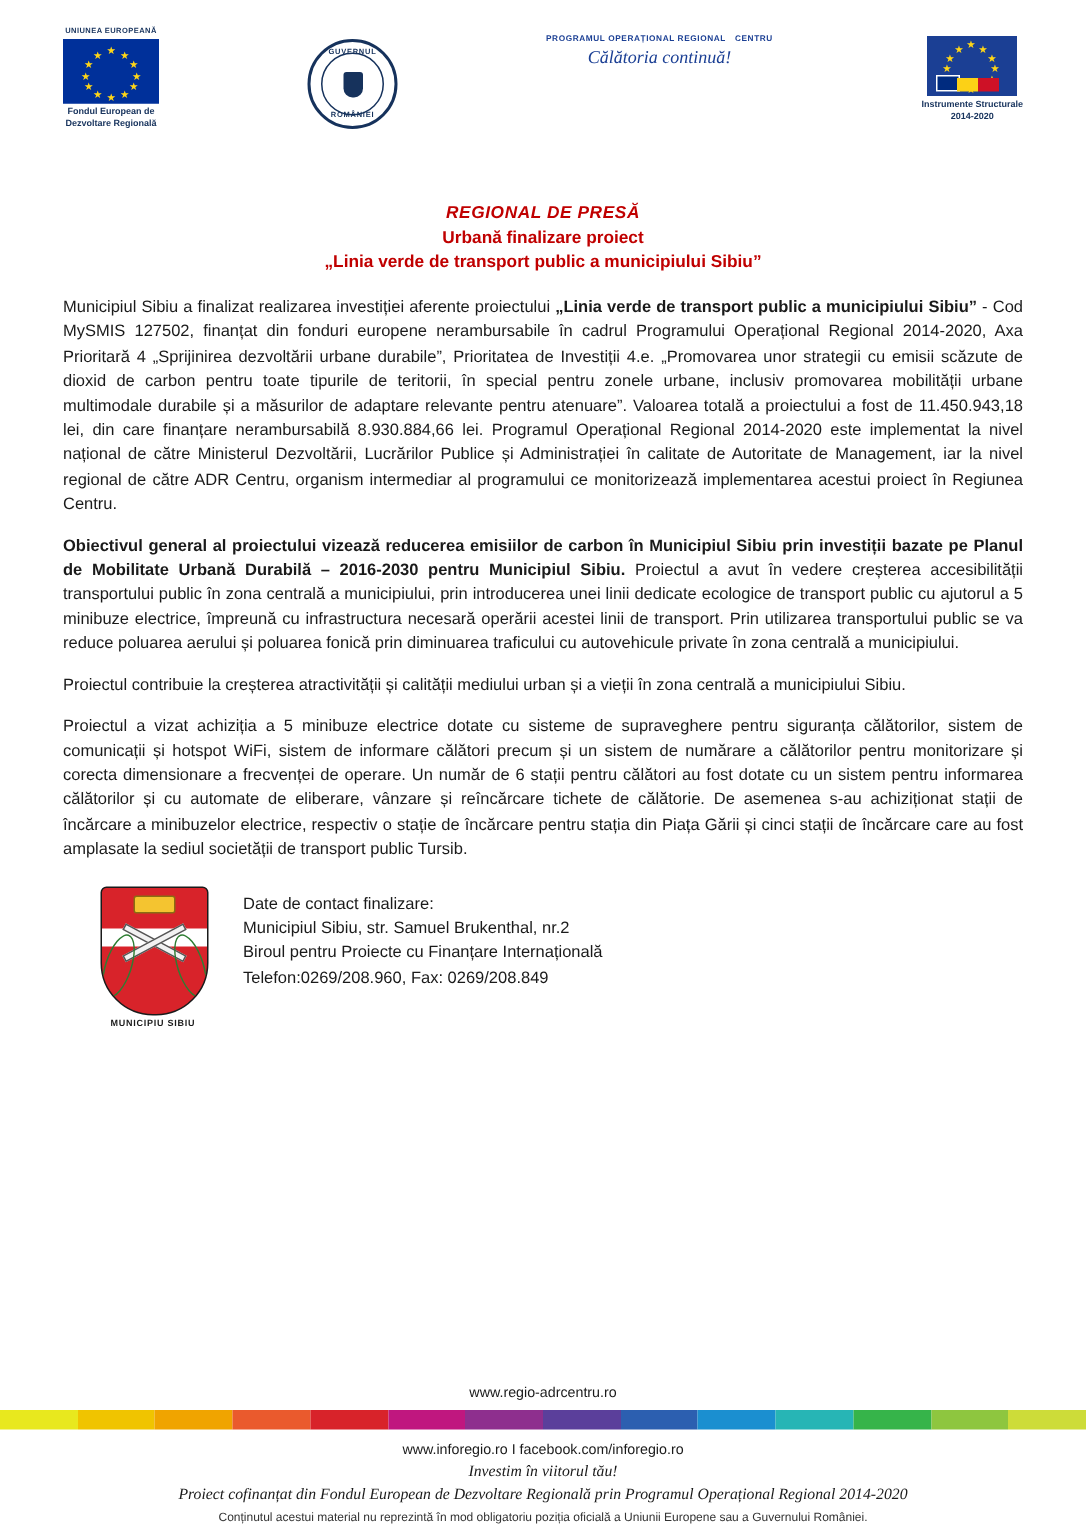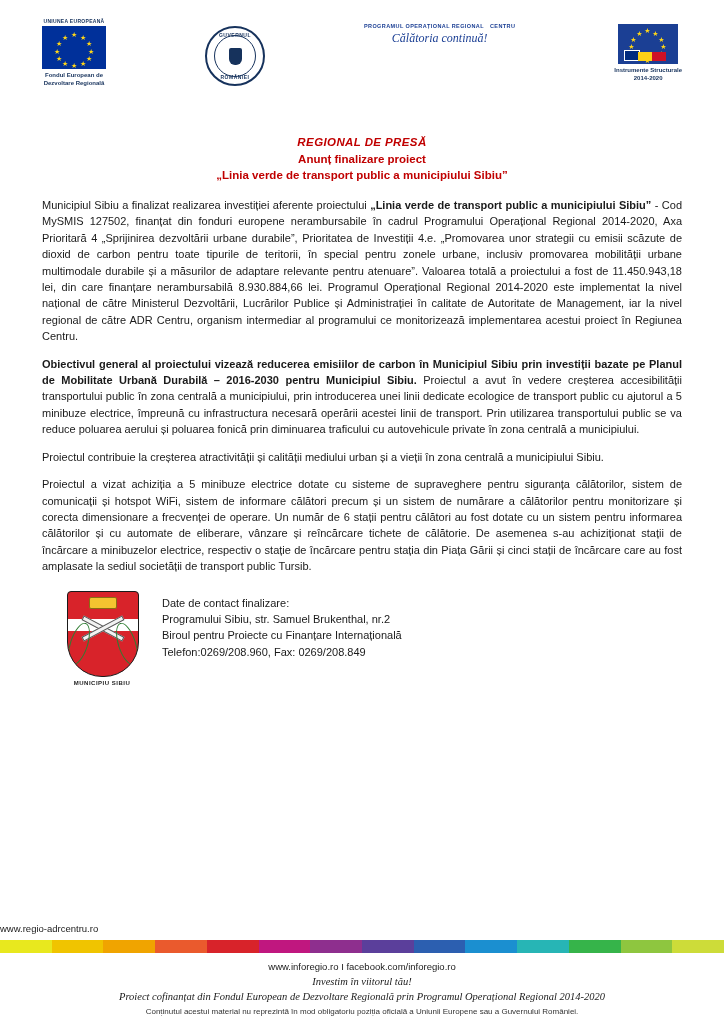--- a/index.html
+++ b/index.html
@@ -323,20 +323,21 @@
 
   
   .footer {
     position: absolute;
     left: 0;
     right: 0;
     bottom: 0;
     width: 724px;
   }
   .footer-site {
+    text-align: center;
     font-size: 9.5px;
     color: #1a1a1a;
     margin-bottom: 6px;
   }
   .rainbow {
     height: 13px;
     width: 100%;
     display: flex;
   }
   .rainbow span { flex: 1 1 auto; height: 13px; }
@@ -428,21 +429,21 @@
         <span style="position:absolute;left:34px;bottom:3px;width:14px;height:9px;background:#ce1126;"></span>
       </div>
       <div class="is-caption">
         <div>Instrumente Structurale</div>
         <div>2014-2020</div>
       </div>
     </div>
   </div>
 
   <div class="press-title">REGIONAL DE PRESĂ</div>
-  <div class="subtitle1">Anunț finalizare proiect</div>
+  <div class="subtitle1">Urbană finalizare proiect</div>
   <div class="subtitle2">„Linia verde de transport public a municipiului Sibiu”</div>
 
   <div class="body-text">
     <p><span>Municipiul Sibiu a finalizat realizarea investiției aferente proiectului </span><b>„Linia verde de transport public a municipiului Sibiu”</b><span> - Cod MySMIS 127502, finanțat din fonduri europene nerambursabile în cadrul Programului Operațional Regional 2014-2020, Axa Prioritară 4 „Sprijinirea dezvoltării urbane durabile”, Prioritatea de Investiții 4.e. „Promovarea unor strategii cu emisii scăzute de dioxid de carbon pentru toate tipurile de teritorii, în special pentru zonele urbane, inclusiv promovarea mobilității urbane multimodale durabile și a măsurilor de adaptare relevante pentru atenuare”. Valoarea totală a proiectului a fost de 11.450.943,18 lei, din care finanțare nerambursabilă 8.930.884,66 lei. Programul Operațional Regional 2014-2020 este implementat la nivel național de către Ministerul Dezvoltării, Lucrărilor Publice și Administrației în calitate de Autoritate de Management, iar la nivel regional de către ADR Centru, organism intermediar al programului ce monitorizează implementarea acestui proiect în Regiunea Centru.</span></p>
 
     <p><b>Obiectivul general al proiectului vizează reducerea emisiilor de carbon în Municipiul Sibiu prin investiții bazate pe Planul de Mobilitate Urbană Durabilă – 2016-2030 pentru Municipiul Sibiu.</b><span> Proiectul a avut în vedere creșterea accesibilității transportului public în zona centrală a municipiului, prin introducerea unei linii dedicate ecologice de transport public cu ajutorul a 5 minibuze electrice, împreună cu infrastructura necesară operării acestei linii de transport. Prin utilizarea transportului public se va reduce poluarea aerului și poluarea fonică prin diminuarea traficului cu autovehicule private în zona centrală a municipiului.</span></p>
 
     <p><span>Proiectul contribuie la creșterea atractivității și calității mediului urban și a vieții în zona centrală a municipiului Sibiu.</span></p>
 
     <p><span>Proiectul a vizat achiziția a 5 minibuze electrice dotate cu sisteme de supraveghere pentru siguranța călătorilor, sistem de comunicații și hotspot WiFi, sistem de informare călători precum și un sistem de numărare a călătorilor pentru monitorizare și corecta dimensionare a frecvenței de operare. Un număr de 6 stații pentru călători au fost dotate cu un sistem pentru informarea călătorilor și cu automate de eliberare, vânzare și reîncărcare tichete de călătorie. De asemenea s-au achiziționat stații de încărcare a minibuzelor electrice, respectiv o stație de încărcare pentru stația din Piața Gării și cinci stații de încărcare care au fost amplasate la sediul societății de transport public Tursib.</span></p>
@@ -460,21 +461,21 @@
           </div>
           <div class="leaf-l"></div>
           <div class="leaf-r"></div>
         </div>
       </div>
       <div class="coat-label">MUNICIPIU SIBIU</div>
     </div>
 
     <div class="contact-info">
       <div>Date de contact finalizare:</div>
-      <div>Programului Sibiu, str. Samuel Brukenthal, nr.2</div>
+      <div>Municipiul Sibiu, str. Samuel Brukenthal, nr.2</div>
       <div>Biroul pentru Proiecte cu Finanțare Internațională</div>
       <div>Telefon:0269/208.960, Fax: 0269/208.849</div>
     </div>
   </div>
 
   <div class="footer">
     <div class="footer-site">www.regio-adrcentru.ro</div>
     <div class="rainbow">
       <span style="background:#e8e81e"></span>
         <span style="background:#f0c400"></span>

